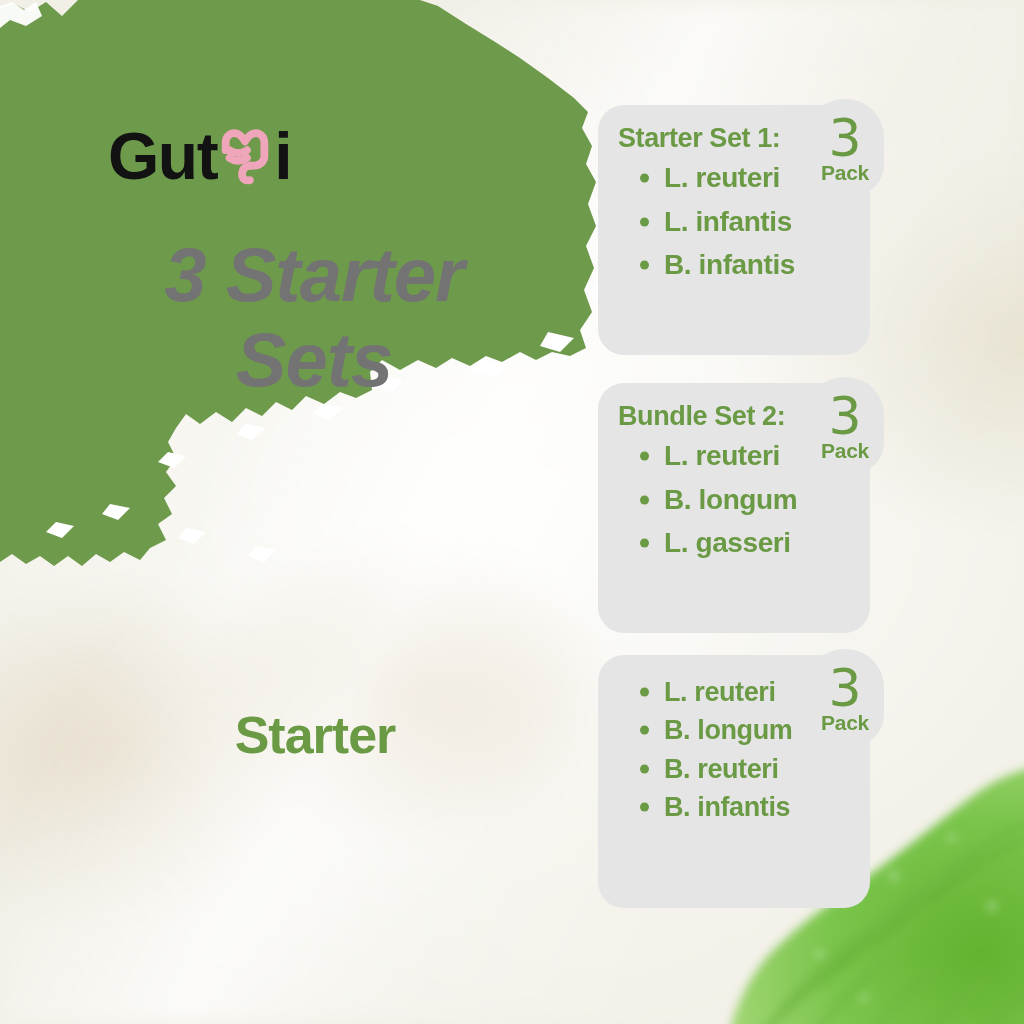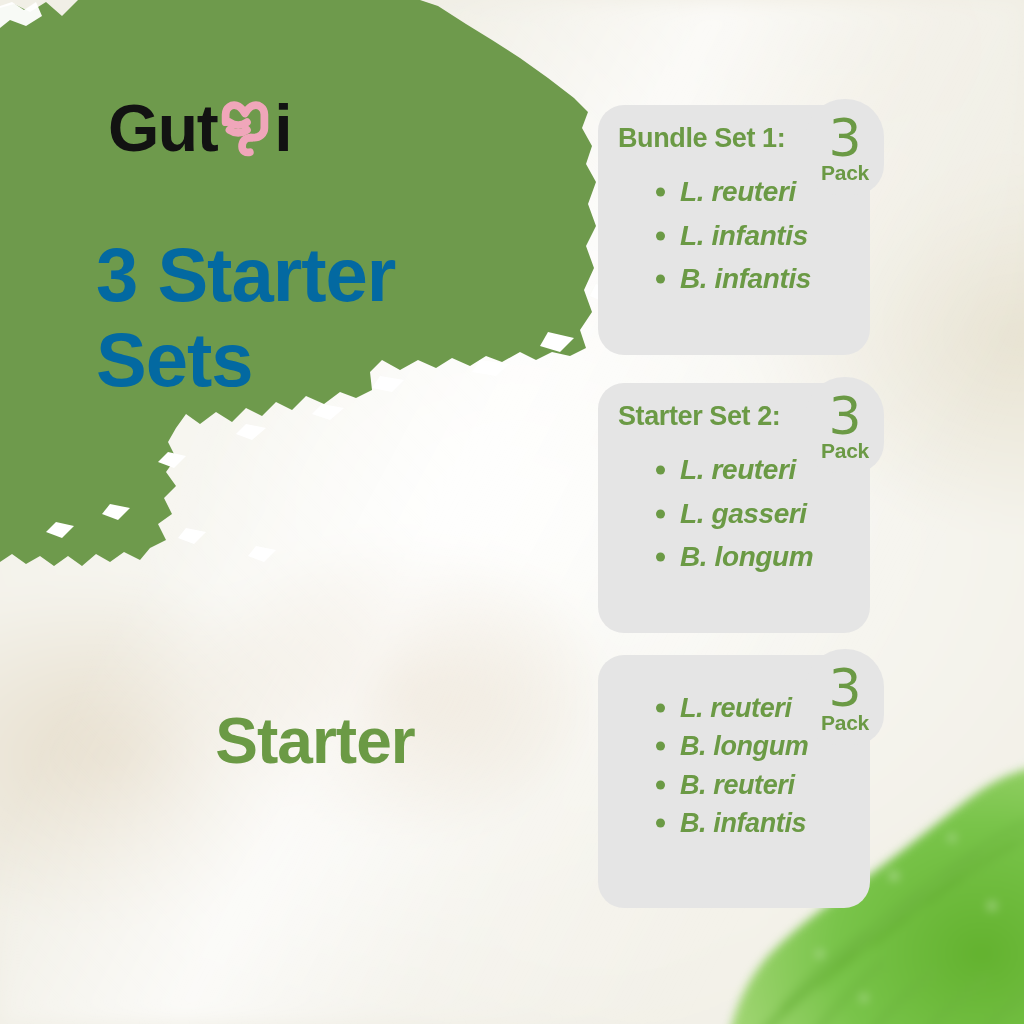--- a/index.html
+++ b/index.html
@@ -57,21 +57,21 @@
     left: 0;
     top: 0;
     width: 660px;
     height: 680px;
   }
 
   
   .logo {
     position: absolute;
     left: 108px;
-    top: 92px;
+    top: 120px;
     display: flex;
     align-items: center;
     height: 72px;
   }
   .logo-text {
     font-size: 66px;
     font-weight: 700;
     letter-spacing: -1.5px;
     color: #121212;
     line-height: 1;
@@ -82,37 +82,38 @@
     margin: 0 -2px 0 -3px;
     display: block;
   }
 
   
   .headline {
     position: absolute;
     left: 96px;
     top: 232px;
     width: 436px;
-    text-align: left;
-    color: #0369a1;
+    text-align: center;
+    color: #737373;
     font-size: 76px;
     font-weight: 700;
     line-height: 1.12;
     letter-spacing: -1px;
+    font-style: italic;
   }
 
   
   .subtitle {
     position: absolute;
     left: 80px;
     top: 706px;
     width: 470px;
     text-align: center;
     color: #6b9a45;
-    font-size: 64px;
+    font-size: 52px;
     font-weight: 700;
     line-height: 1.12;
     letter-spacing: -1px;
   }
   .subtitle .ln { display: block; }
 
   
   .card {
     position: absolute;
     left: 598px;
@@ -127,23 +128,22 @@
 
   .card-title {
     color: #6b9a45;
     font-size: 27px;
     font-weight: 700;
     letter-spacing: -0.4px;
     margin: 0 0 2px 4px;
   }
   .card-list {
     list-style: none;
-    margin: 16px;
+    margin: 0;
     padding: 0 0 0 24px;
-    font-style: italic;
   }
   .card-list li {
     position: relative;
     color: #6b9a45;
     font-size: 28px;
     font-weight: 700;
     letter-spacing: -0.4px;
     line-height: 1.56;
     padding-left: 26px;
     white-space: nowrap;
@@ -288,38 +288,38 @@
 
   <div class="subtitle">
     <span class="ln">Starter</span>
   </div>
 
   <div class="card card-1">
     <div class="badge">
       <span class="badge-num">3</span>
       <span class="badge-label">Pack</span>
     </div>
-    <div class="card-title">Bundle Set 1:</div>
+    <div class="card-title">Starter Set 1:</div>
     <ul class="card-list">
       <li>L. reuteri</li>
       <li>L. infantis</li>
       <li>B. infantis</li>
     </ul>
   </div>
 
   <div class="card card-2">
     <div class="badge">
       <span class="badge-num">3</span>
       <span class="badge-label">Pack</span>
     </div>
-    <div class="card-title">Starter Set 2:</div>
+    <div class="card-title">Bundle Set 2:</div>
     <ul class="card-list">
       <li>L. reuteri</li>
+      <li>B. longum</li>
       <li>L. gasseri</li>
-      <li>B. longum</li>
     </ul>
   </div>
 
   <div class="card card-3">
     <div class="badge">
       <span class="badge-num">3</span>
       <span class="badge-label">Pack</span>
     </div>
     <ul class="card-list">
       <li>L. reuteri</li>

